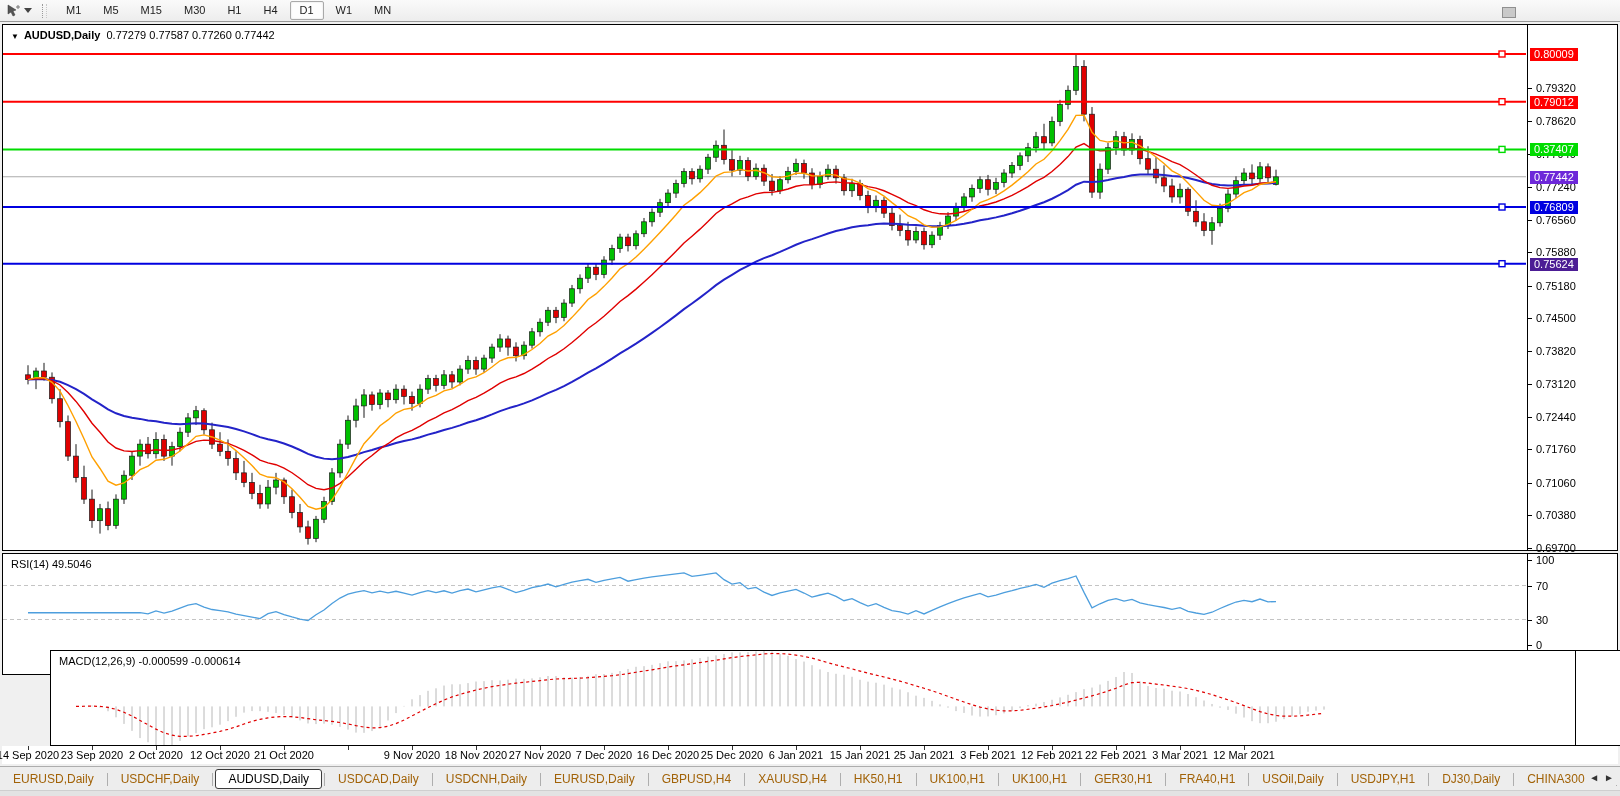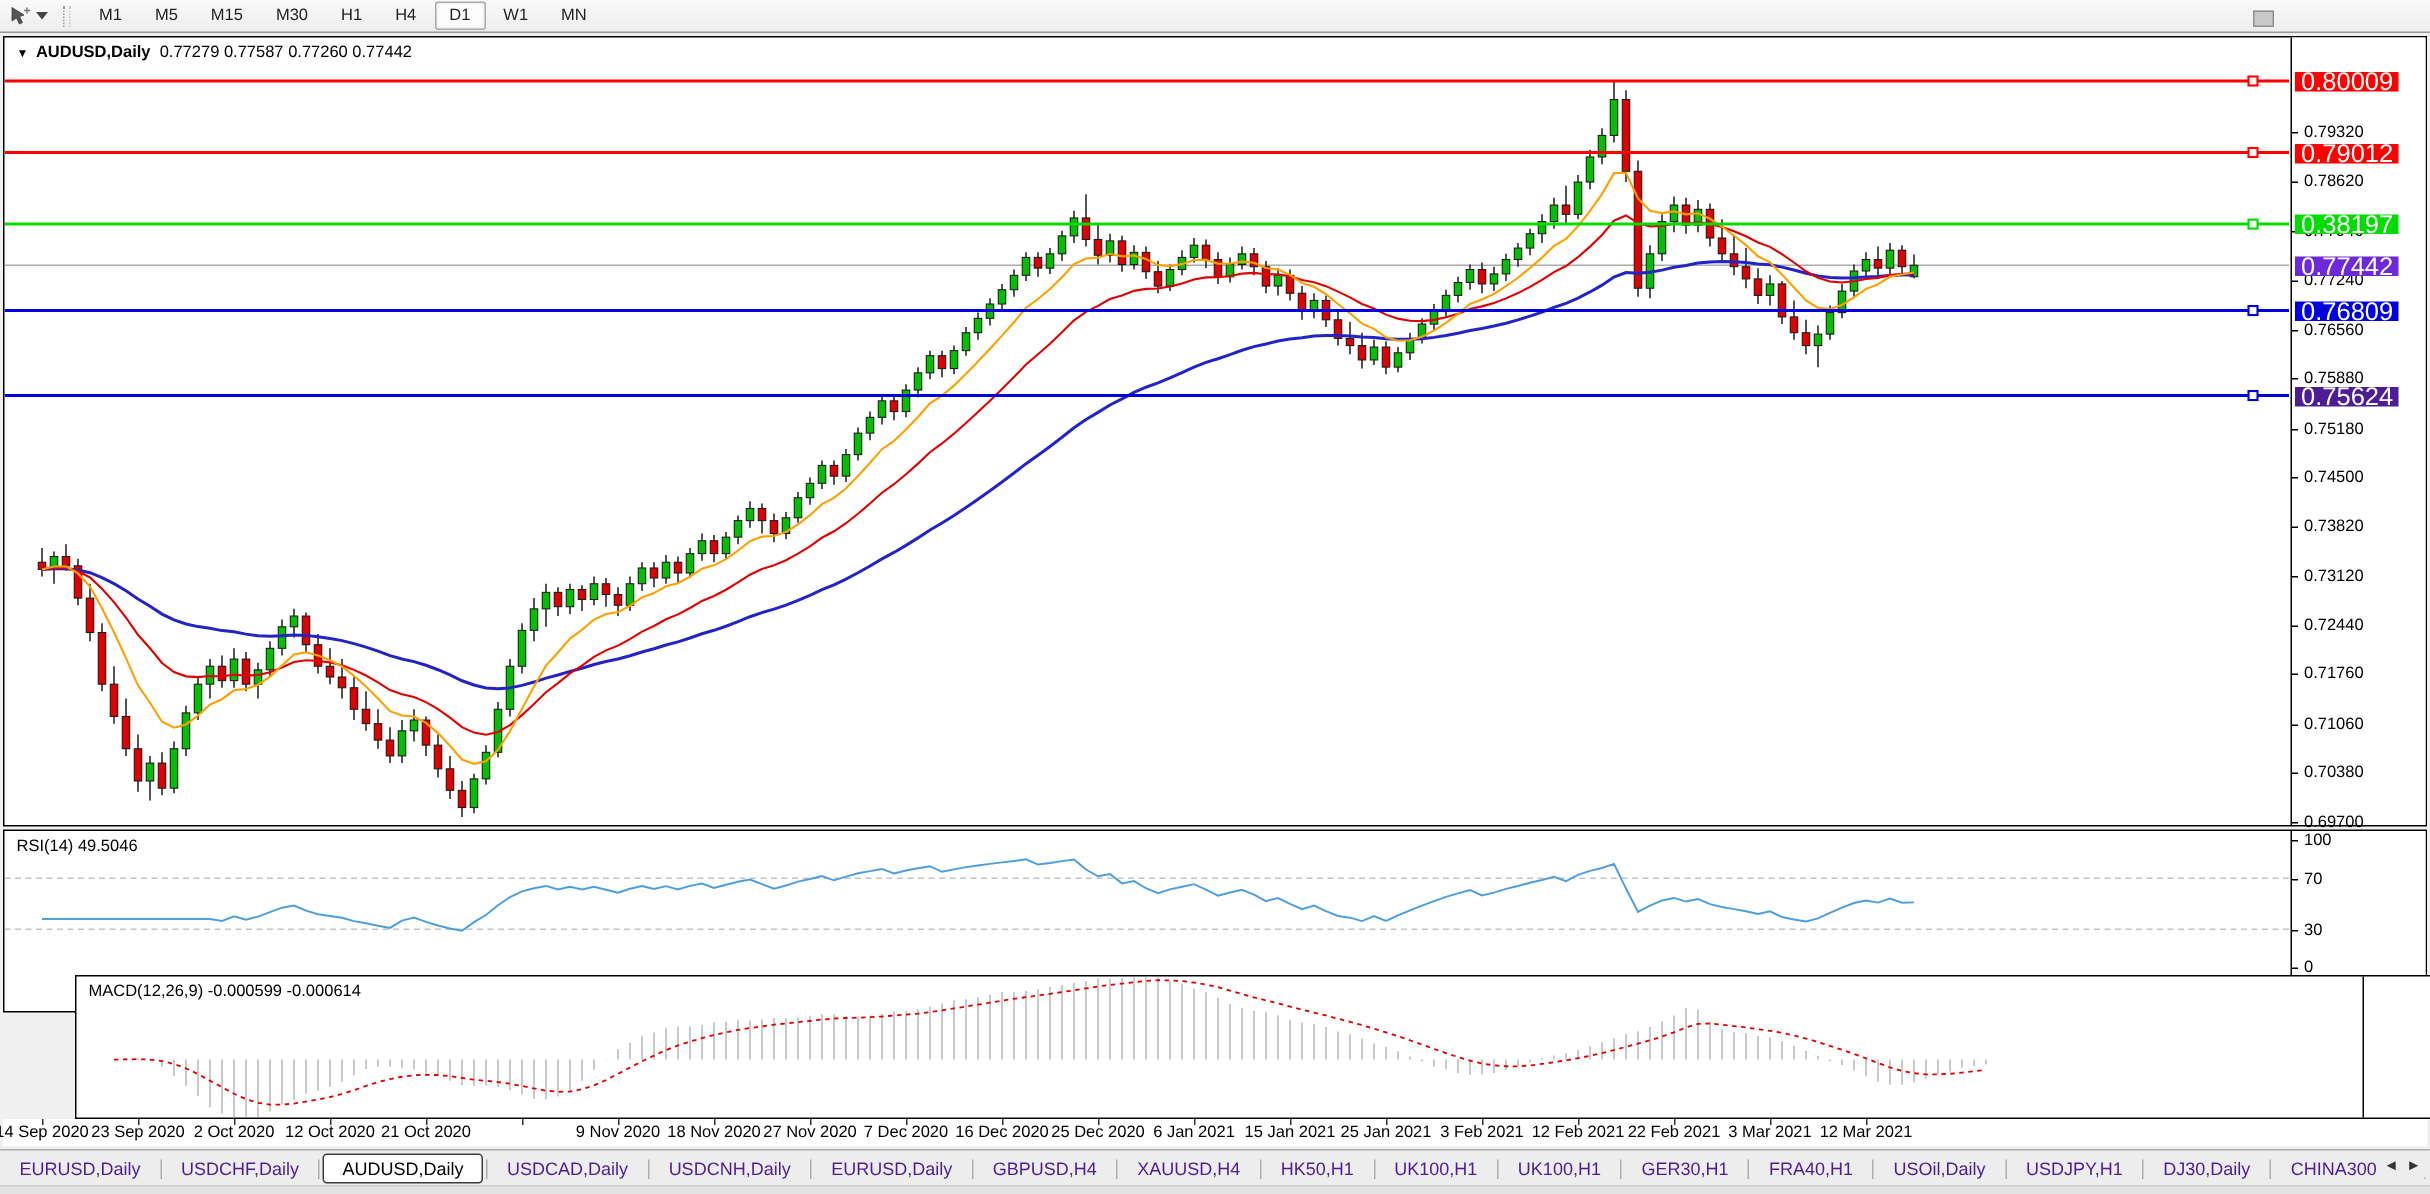--- a/index.html
+++ b/index.html
@@ -21,32 +21,32 @@
   
   .panel{position:absolute;left:2px;width:1616px;background:#fff;border:1px solid #000;box-sizing:border-box;}
   #main-panel{top:24px;height:527px;}
   #rsi-panel{top:553px;height:122px;}
   #macd-panel{top:650px;height:96px;margin-left:48px;}
   .plot{position:absolute;left:0;top:0;bottom:0;width:1524px;border-right:1px solid #000;overflow:hidden;}
   .plot svg{display:block;}
   .axis{position:absolute;top:0;bottom:0;right:0;left:1525px;background:#fff;font-size:11px;color:#000;}
   .tickmark{position:absolute;left:0;width:4px;height:1px;background:#000;}
   .ticklabel{position:absolute;left:8px;white-space:nowrap;}
-  .badge{position:absolute;left:2px;height:13px;line-height:13px;padding:0 4px;color:#fff;font-size:17px;white-space:nowrap;z-index:3;}
+  .badge{position:absolute;left:2px;height:13px;line-height:13px;padding:0 4px;color:#fff;font-size:11px;white-space:nowrap;z-index:3;}
   .pane-label{position:absolute;left:8px;top:4px;font-size:11px;color:#000;z-index:2;white-space:nowrap;}
   .pane-label .sym{font-weight:bold;}
   .collapse{font-size:8px;margin-right:5px;color:#000;}
   
   #date-axis{position:absolute;left:2px;top:746px;width:1616px;height:18px;background:#fff;}
   .date-label{position:absolute;top:3px;font-size:11px;color:#000;transform:translateX(-50%);white-space:nowrap;}
   .date-tick{position:absolute;top:0;width:1px;height:4px;background:#333;}
   
   #tabbar{position:absolute;left:0;top:766px;width:1620px;height:24px;background:#ededed;
     border-top:1px solid #adadad;display:flex;align-items:center;overflow:hidden;}
-  .tab{font-size:12px;color:#4c1d95;padding:3px 13px;white-space:nowrap;cursor:default;}
+  .tab{font-size:12px;color:#a16207;padding:3px 13px;white-space:nowrap;cursor:default;}
   .tab.active{background:#fff;color:#000;border:1px solid #3c3c3c;border-radius:3px;padding:2px 12px;margin:0 2px;}
   .tab-sep{width:1px;height:13px;background:#aeaeae;flex:0 0 1px;}
   #tab-arrows{position:absolute;right:2px;top:770px;display:flex;gap:5px;font-size:10px;color:#333;
     background:#ededed;padding:2px 4px;}
   #tab-arrows span{cursor:default;}
   #bottom-strip{position:absolute;left:0;top:790px;width:1620px;height:6px;background:#e3e3e3;border-top:1px solid #cfcfcf;}
 </style>
 </head>
 <body>
 
@@ -437,21 +437,21 @@
       <div class="tickmark" style="top: 424.467px;"></div>
       <div class="ticklabel" style="top: 418.467px;">0.71760</div>
       <div class="tickmark" style="top: 457.941px;"></div>
       <div class="ticklabel" style="top: 451.941px;">0.71060</div>
       <div class="tickmark" style="top: 490.459px;"></div>
       <div class="ticklabel" style="top: 484.459px;">0.70380</div>
       <div class="tickmark" style="top: 522.976px;"></div>
       <div class="ticklabel" style="top: 516.976px;">0.69700</div>
       <div class="badge" style="top: 23px; background: rgb(255, 0, 0);">0.80009</div>
       <div class="badge" style="top: 70.6765px; background: rgb(255, 0, 0);">0.79012</div>
-      <div class="badge" style="top: 118.401px; background: rgb(0, 220, 0);">0.38197</div>
+      <div class="badge" style="top: 118.401px; background: rgb(0, 220, 0);">0.37407</div>
       <div class="badge" style="top: 176.024px; background: rgb(0, 0, 224);">0.76809</div>
       <div class="badge" style="top: 232.691px; background: #4c1d95;">0.75624</div>
       <div class="badge" style="top: 145.754px; background: #6d28d9;">0.77442</div>
     </div>
 </div>
 
 <div class="panel" id="rsi-panel">
   <div class="pane-label">RSI(14) 49.5046</div>
   <div class="plot" id="rsi-plot">
       <svg width="1523" height="93" viewBox="0 0 1523 93">

